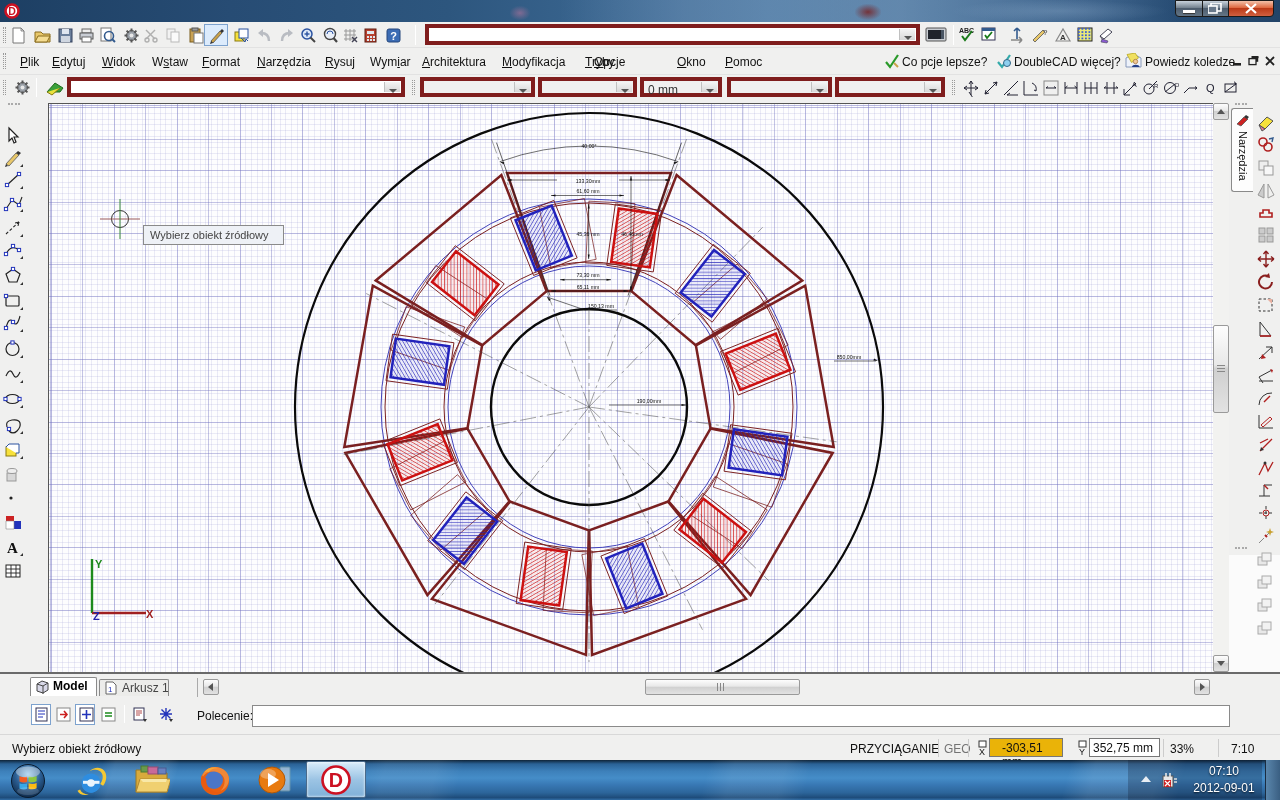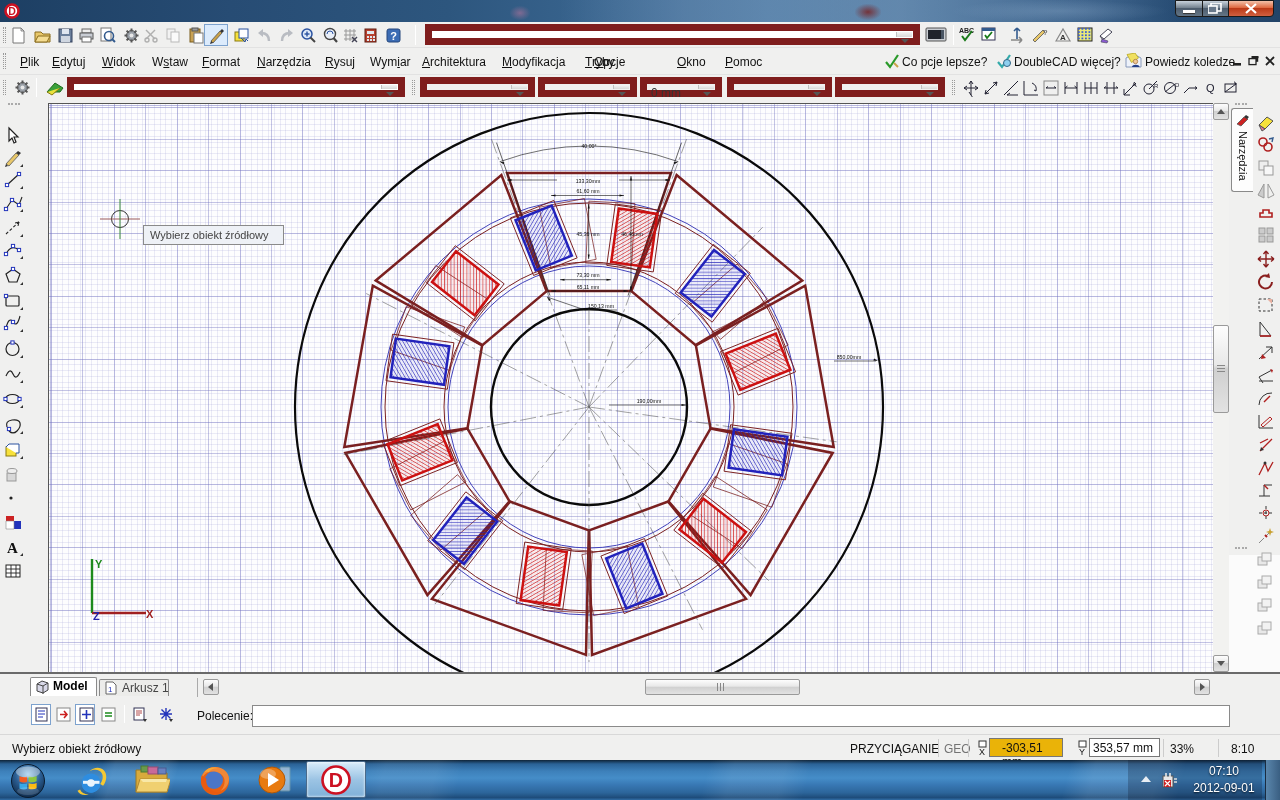--- a/index.html
+++ b/index.html
@@ -1,19 +1,19 @@
 <!DOCTYPE html>
 <html><head><meta charset="utf-8">
 <style>
 * { margin:0; padding:0; box-sizing:border-box; }
 body { width:1280px; height:800px; overflow:hidden; font-family:"Liberation Sans",sans-serif; background:#f0f0ef; position:relative; }
 .grip { position:absolute; width:3px; border-left:1px dotted #999; border-right:1px dotted #999; }
 .grip2 { position:absolute; width:12px; height:3px; border-top:2px dotted #aaa; }
 .vsep { position:absolute; width:1px; background:#c8c8c8; border-right:1px solid #fff; }
-.combo { position:absolute; background:#fff; border:7px solid #7f1d1d; }
+.combo { position:absolute; background:#fff; border:4px solid #7f1d1d; }
 .combo.dis { background:#f0f0f0; }
 .carrow { position:absolute; right:1px; top:1px; bottom:1px; width:16px; background:linear-gradient(180deg,#f4f4f4,#d8d8d8); border-left:1px solid #c0c0c0; }
 .carrow::after { content:""; position:absolute; left:4px; top:7px; border-left:4px solid transparent; border-right:4px solid transparent; border-top:4px solid #555; }
 .ctext { position:absolute; left:4px; top:2px; font-size:12px; color:#333; }
 .mi { position:absolute; top:7px; font-size:12px; color:#111; }
 .mr { position:absolute; top:7px; font-size:12px; color:#111; }
 #titlebar { position:absolute; left:0; top:0; width:1280px; height:22px;
   background:linear-gradient(90deg,#1d3f63 0%,#274c74 18%,#2d567e 35%,#3a6690 48%,#42719c 60%,#35618c 72%,#2a527c 85%,#224468 100%); }
 #toolbar1 { position:absolute; left:0; top:22px; width:1280px; height:26px; background:#f0f0ef; border-bottom:1px solid #e2e2e2; }
 #menubar { position:absolute; left:0; top:48px; width:1280px; height:26px; background:#f0f0ef; }
@@ -823,25 +823,25 @@
   <div style="position:absolute;left:968px;top:4px;width:1px;height:18px;background:#ccc"></div>
   <svg style="position:absolute;left:977px;top:5px" width="12" height="16" viewBox="0 0 12 16">
       <rect x="2" y="1" width="7" height="6" fill="#fff" stroke="#333"></rect>
       <text x="2" y="15" font-size="9" fill="#111" font-family="Liberation Sans,sans-serif">X</text>
     </svg>
   <div style="position:absolute;left:989px;top:3px;width:74px;height:19px;background:#eab308;border:1px solid #777;font-size:12px;padding:2px 0 0 12px">-303,51 mm</div>
   <svg style="position:absolute;left:1077px;top:5px" width="12" height="16" viewBox="0 0 12 16">
       <rect x="2" y="1" width="7" height="6" fill="#fff" stroke="#333"></rect>
       <text x="2" y="15" font-size="9" fill="#111" font-family="Liberation Sans,sans-serif">Y</text>
     </svg>
-  <div style="position:absolute;left:1089px;top:3px;width:71px;height:19px;background:#fff;border:1px solid #777;font-size:12px;padding:2px 0 0 3px">353,57 mm</div>
+  <div style="position:absolute;left:1089px;top:3px;width:71px;height:19px;background:#fff;border:1px solid #777;font-size:12px;padding:2px 0 0 3px">352,75 mm</div>
   <div style="position:absolute;left:1163px;top:4px;width:1px;height:18px;background:#ccc"></div>
   <div style="position:absolute;left:1170px;top:7px">33%</div>
   <div style="position:absolute;left:1218px;top:4px;width:1px;height:18px;background:#ccc"></div>
-  <div style="position:absolute;left:1231px;top:7px">8:10</div>
+  <div style="position:absolute;left:1231px;top:7px">7:10</div>
 </div>
 <div id="taskbar">
 <div style="position:absolute;left:9px;top:2px"><svg width="38" height="38" viewBox="0 0 38 38">
         <defs>
           <radialGradient id="orb" cx="50%" cy="30%" r="75%">
 <stop offset="0%" stop-color="#8ec4ea"></stop>
             <stop offset="50%" stop-color="#2c5f94"></stop>
             <stop offset="100%" stop-color="#0c2440"></stop>
           </radialGradient>
         </defs>

